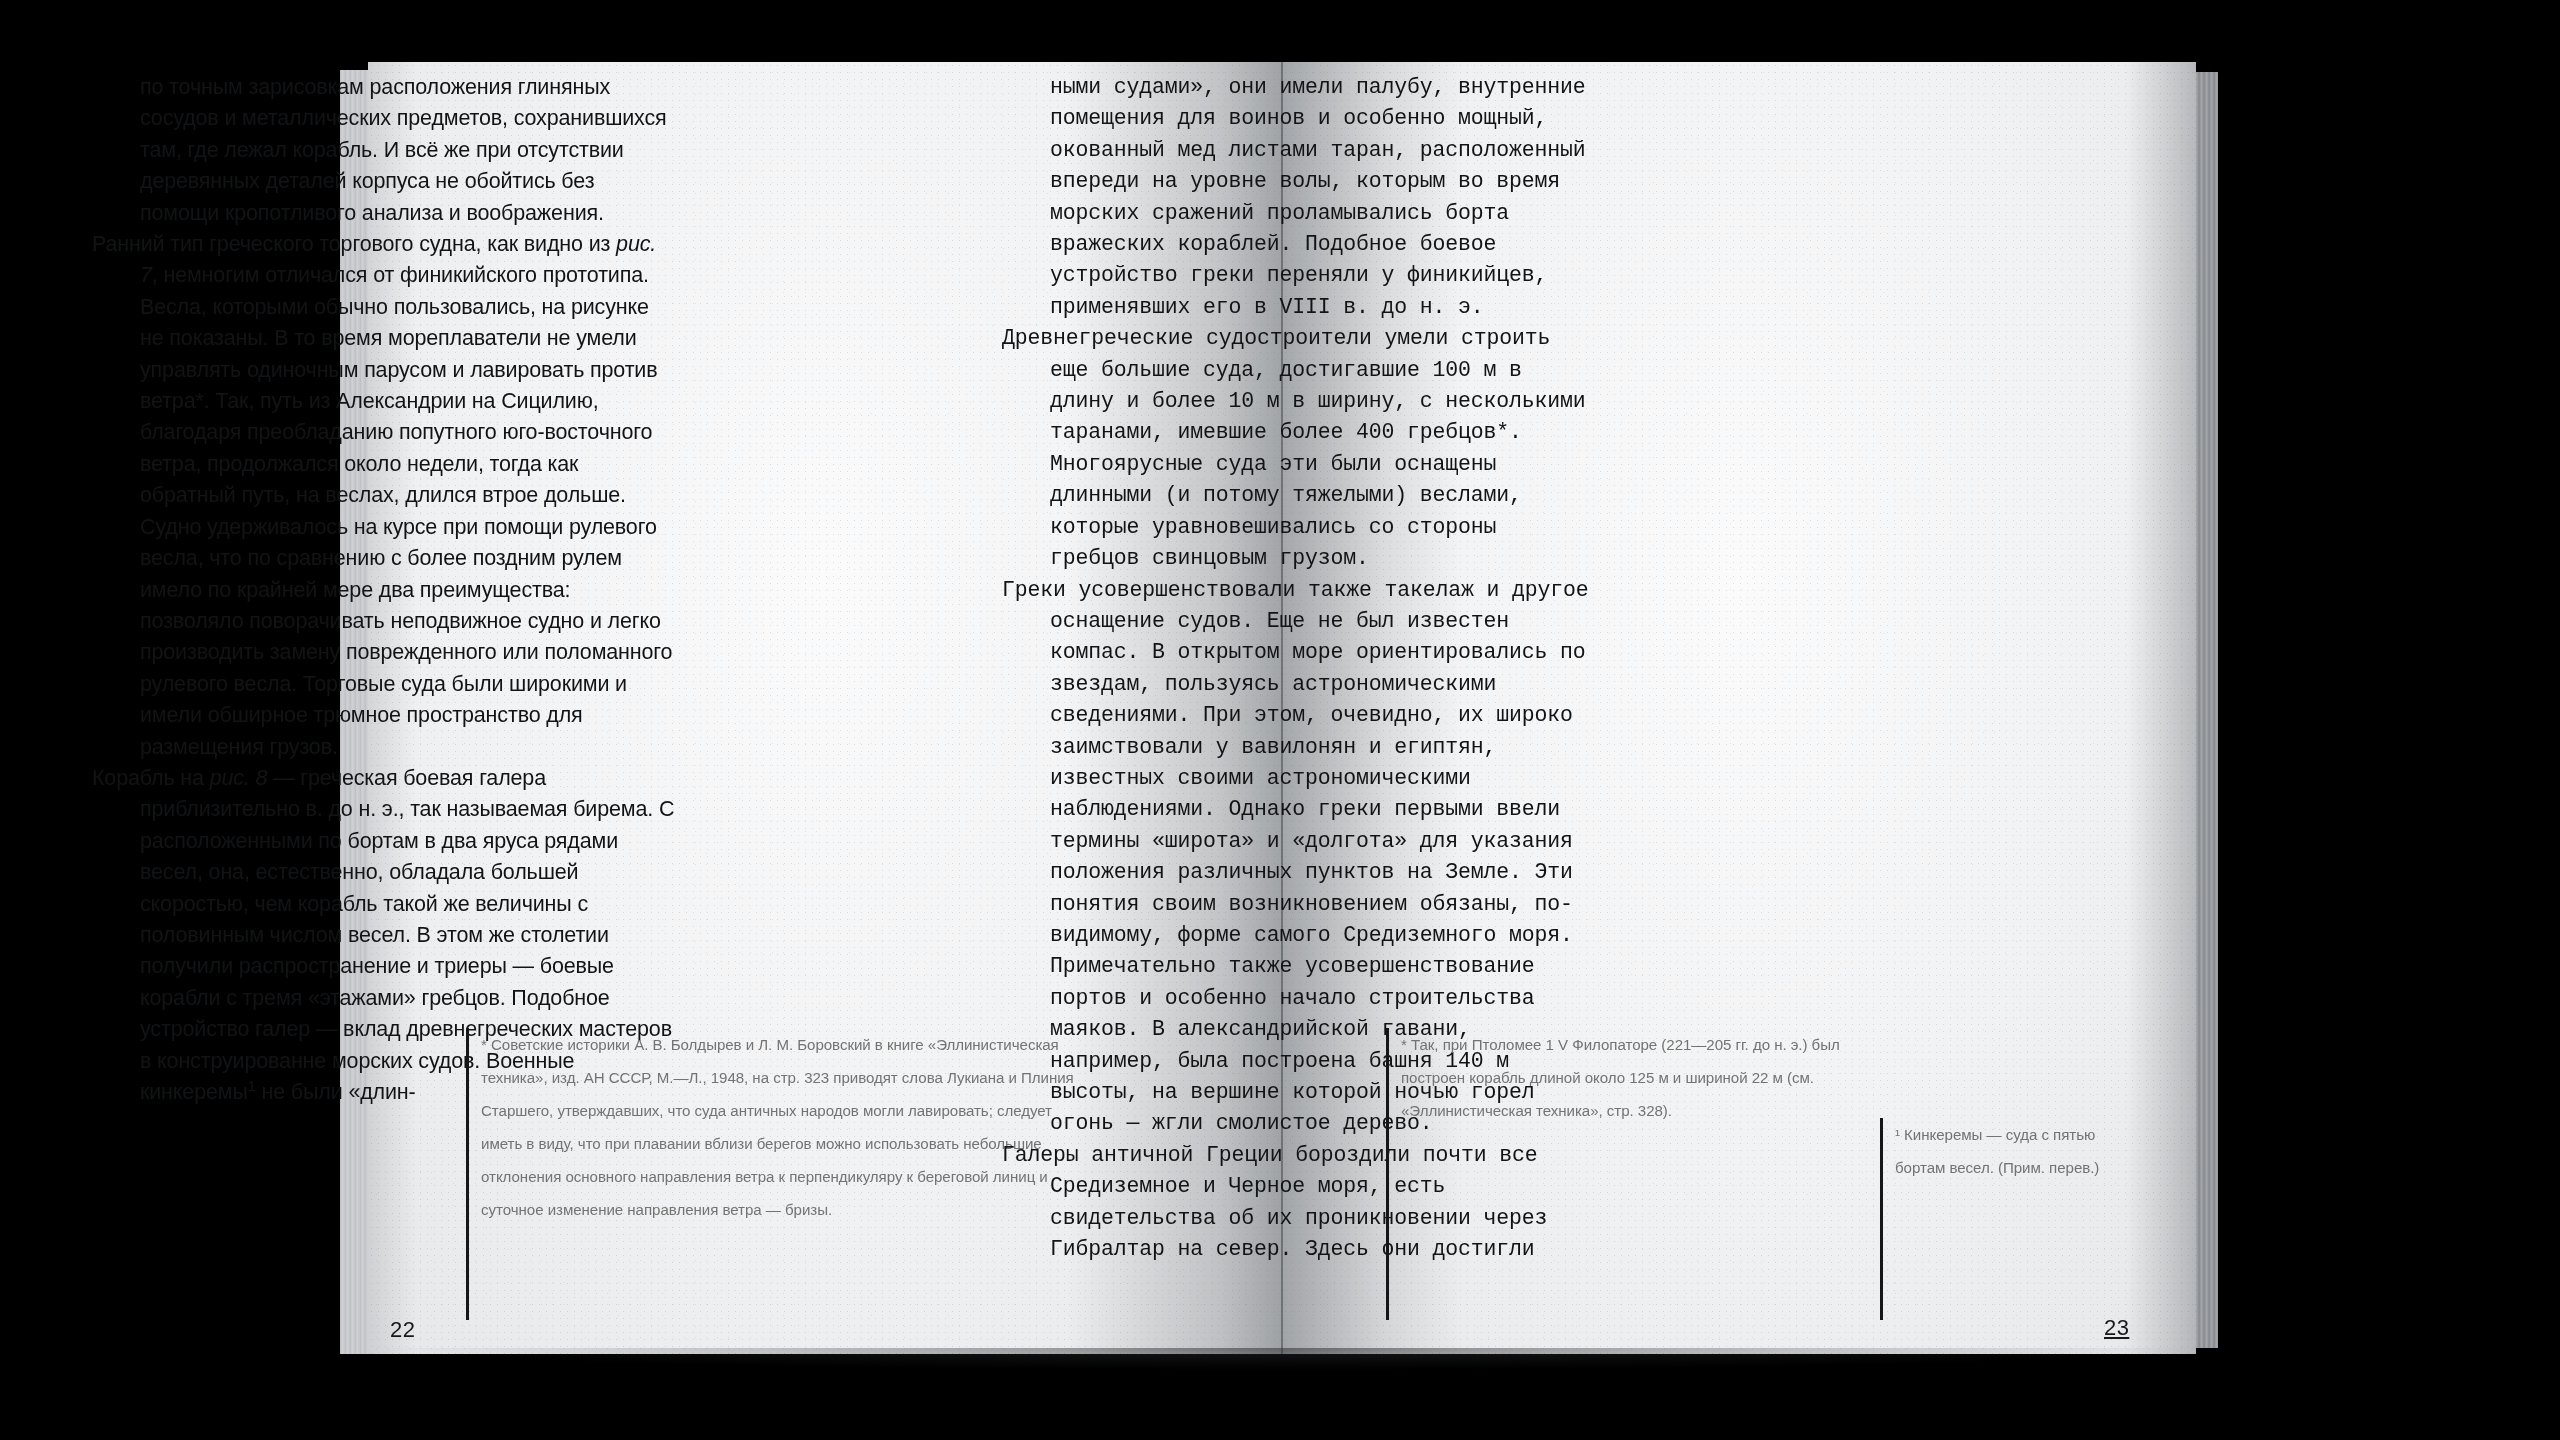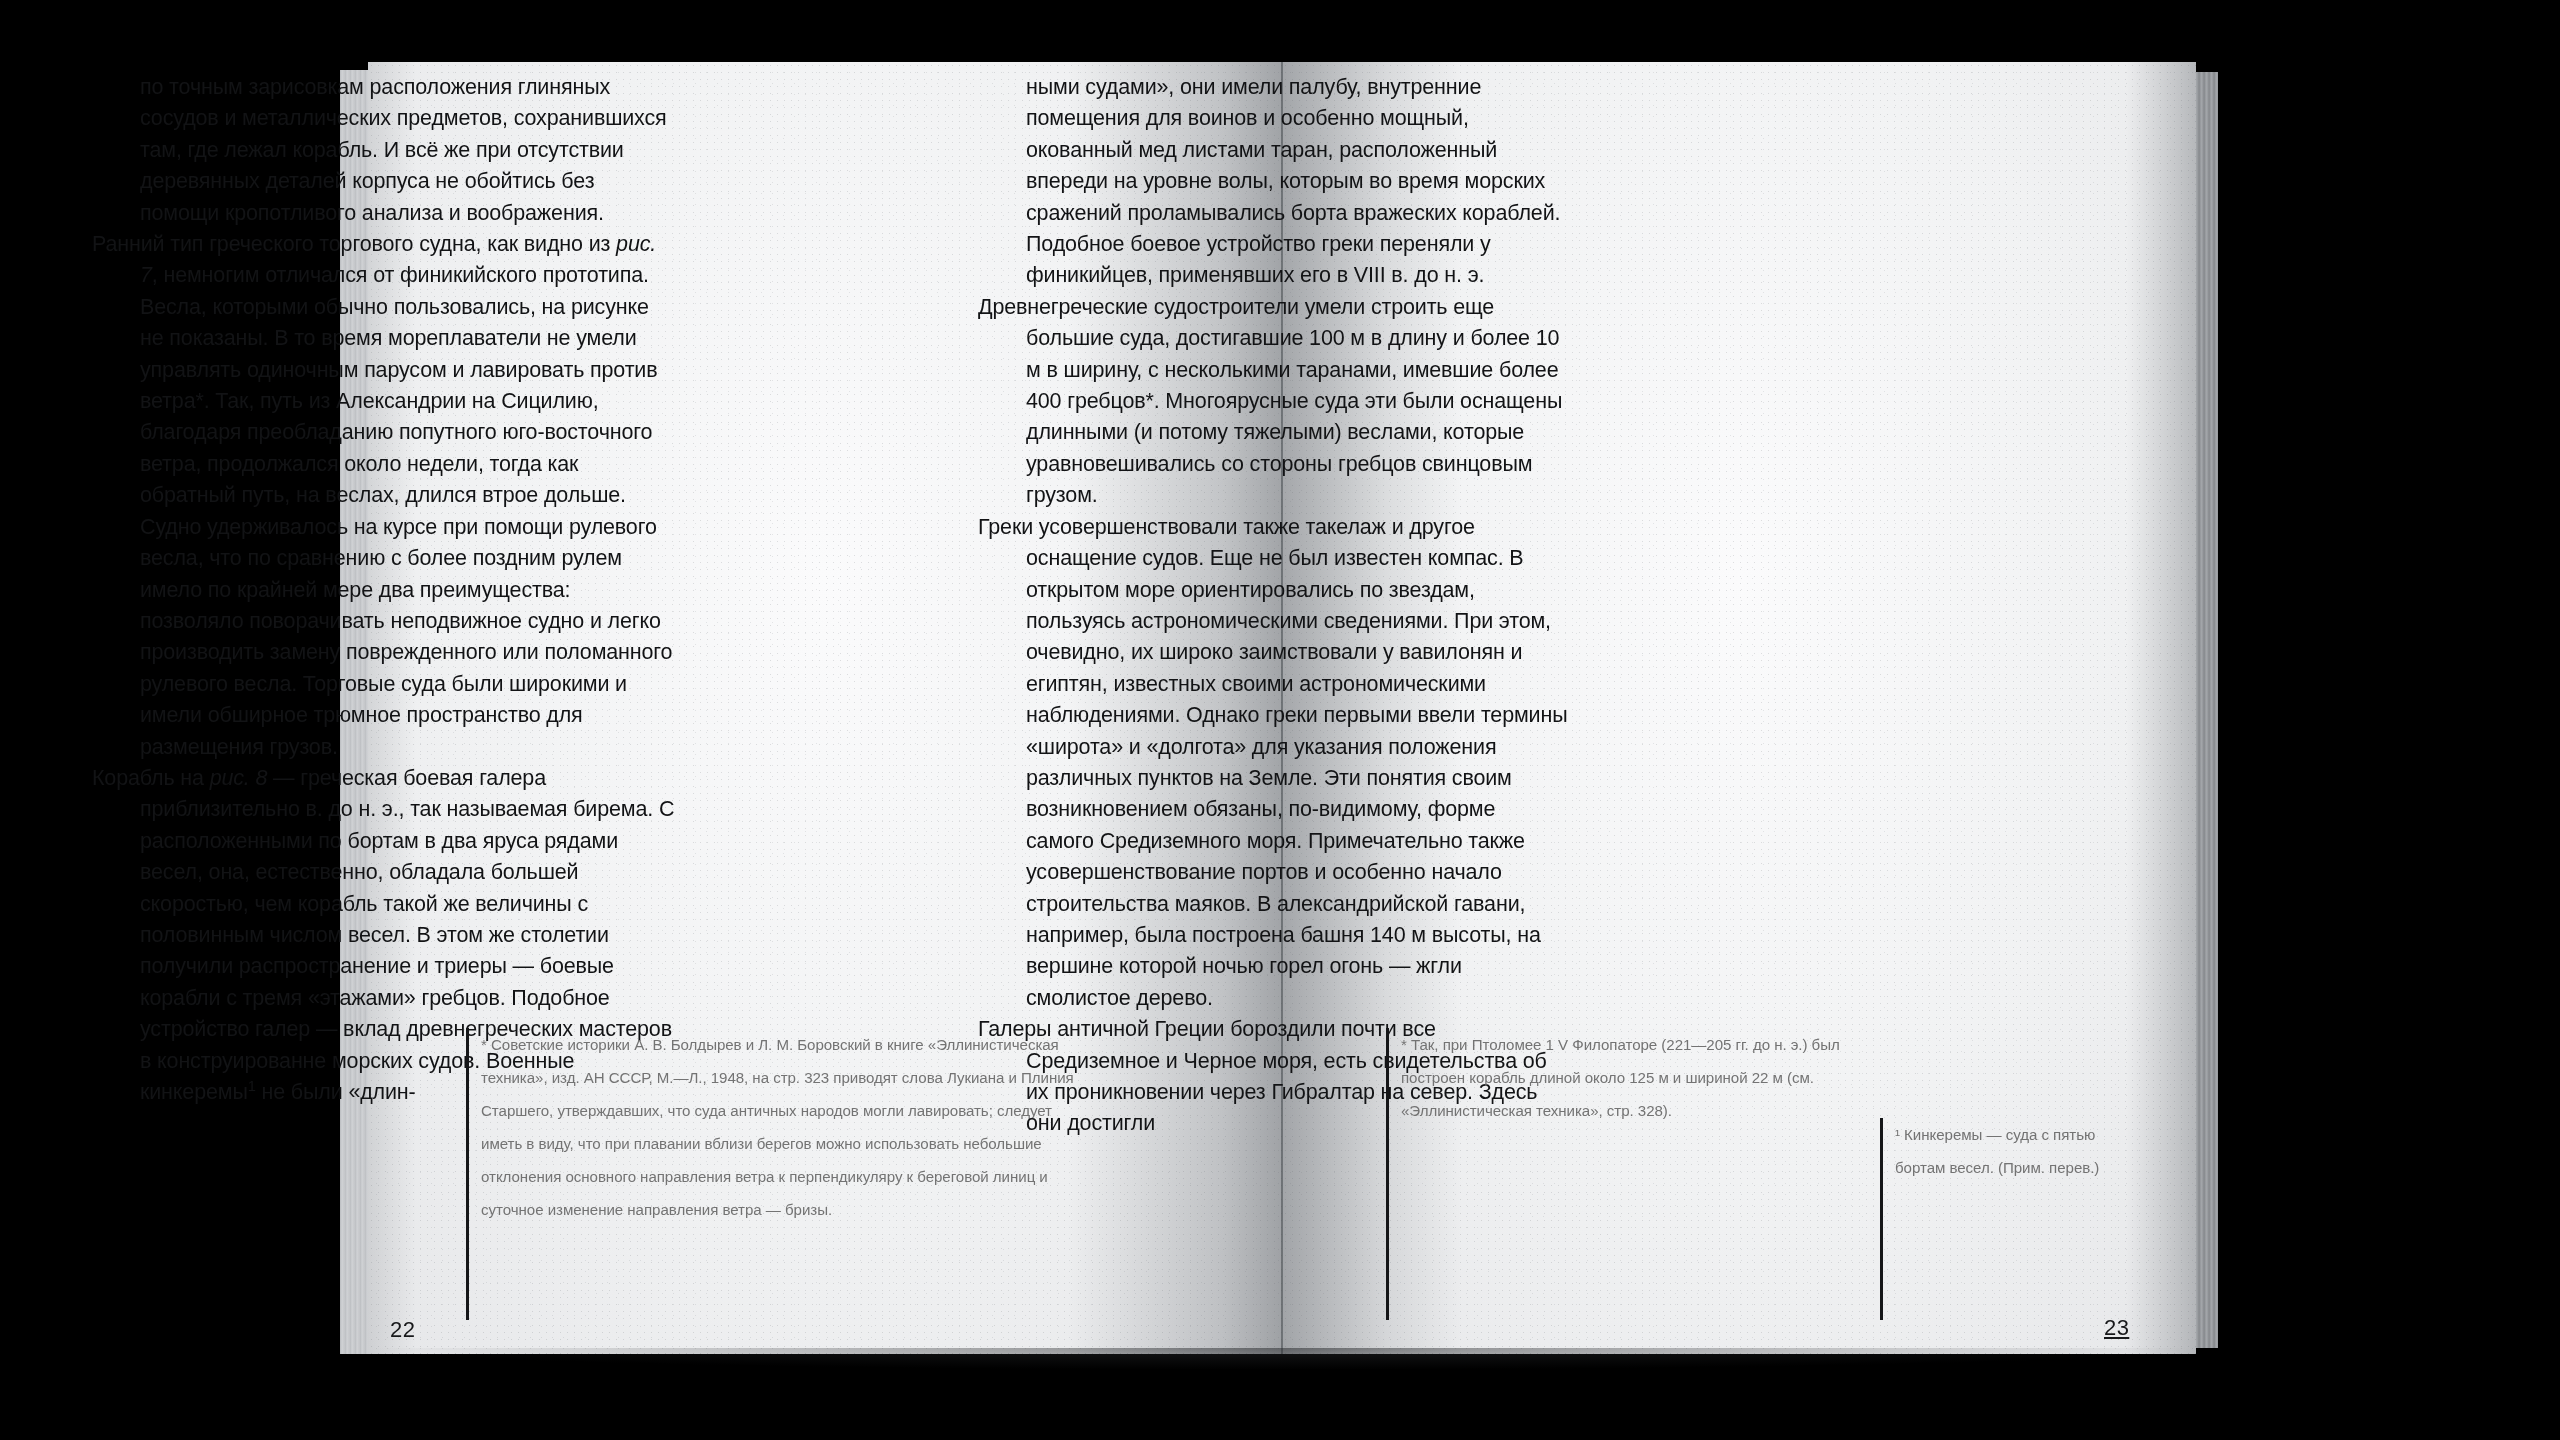--- a/index.html
+++ b/index.html
@@ -134,21 +134,21 @@
     font-family: "Liberation Sans", sans-serif;
     color: #121315;
   }
   .body-col {
     font-size: 21.5px;
     line-height: 31.4px;
     letter-spacing: -.15px;
     font-weight: 400;
   }
   .body-col.left  { left: 92px;  top: 72px;  width: 584px; }
-  .body-col.right { left: 978px; top: 72px; width: 590px; }
+  .body-col.right { left: 1002px; top: 72px; width: 590px; font-family: Liberation Mono, monospace; }
 
   p.para {
     margin: 0;
     padding-left: 48px;
     text-indent: -48px;
   }
   p.para.cont { padding-left: 48px; text-indent: 0; }
 
   em.fig {
     font-style: italic;

